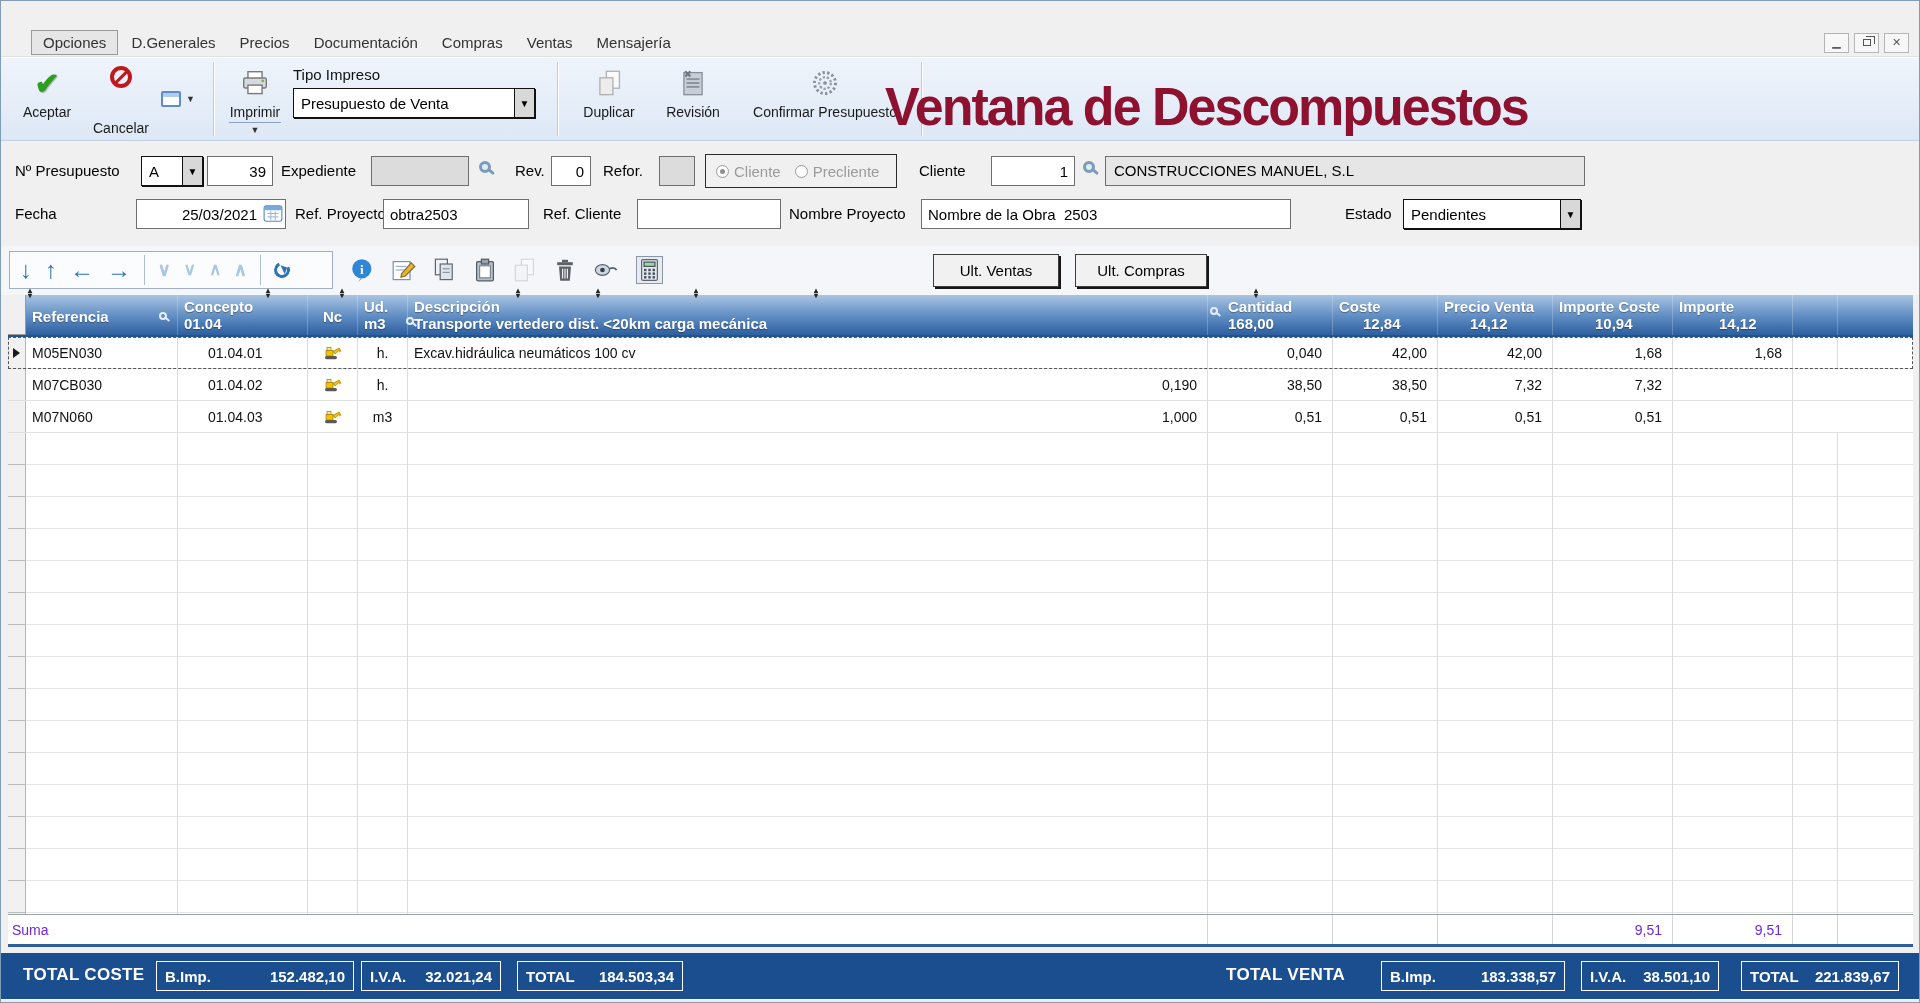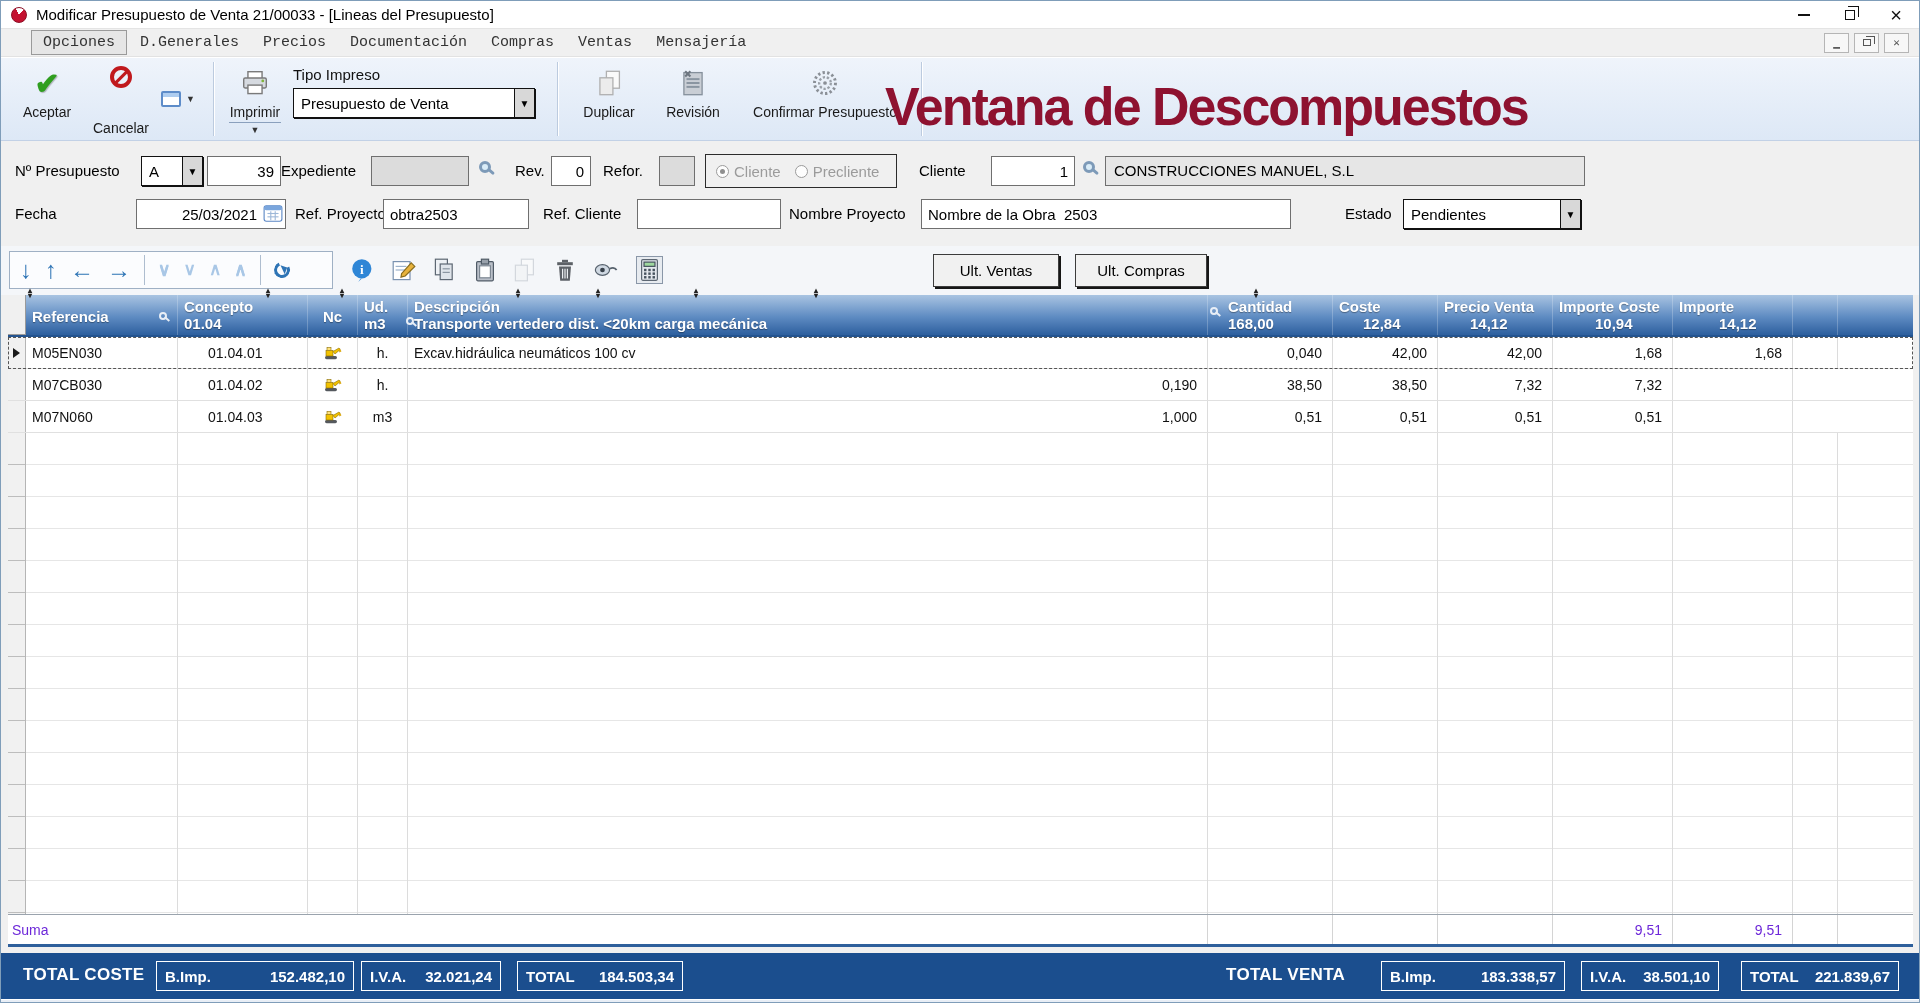--- a/index.html
+++ b/index.html
@@ -14,21 +14,21 @@
     background:conic-gradient(from 40deg, #c41230 0 295deg, #ffffff 295deg 360deg); border:1px solid #8d0e24; }
   .title-text { margin-left:9px; font-size:15px; color:#000; }
   .win-controls { margin-left:auto; display:flex; height:100%; }
   .win-btn { width:46px; height:100%; display:flex; align-items:center; justify-content:center; color:#111; cursor:default; }
   .glyph-min { width:12px; height:0; border-bottom:2px solid #111; }
   .glyph-restore { width:10px; height:10px; border:1.5px solid #111; position:relative; background:#fff; }
   .glyph-restore::before { content:""; position:absolute; left:2px; top:-5px; width:10px; height:10px; border:1.5px solid #111; border-bottom:none; border-left:none; }
   .glyph-close { font-size:20px; line-height:20px; }
 
   
-  .menubar { position:absolute; left:0; top:28px; width:100%; height:28px; background:#f0f0f0; display:flex; align-items:center; padding-left:30px; border-bottom:1px solid #e2e2e2;font-family:Liberation Mono, monospace; }
+  .menubar { position:absolute; left:0; top:28px; width:100%; height:28px; background:#f0f0f0; display:flex; align-items:center; padding-left:30px; border-bottom:1px solid #e2e2e2; }
   .menu-item { font-size:15px; color:#333; padding:3px 11px; margin-right:2px; }
   .menu-item.selected { background:#e6e6e6; border:1px solid #9a9a9a; }
   .mdi-controls { margin-left:auto; margin-right:10px; display:flex; gap:5px; }
   .mdi-btn { width:25px; height:20px; border:1px solid #b5b5b5; background:#f7f7f7; color:#555; font-size:11px; display:flex; align-items:center; justify-content:center; }
   .mdi-restore { width:8px; height:7px; border:1px solid #555; position:relative; background:#f7f7f7;}
   .mdi-restore::before { content:""; position:absolute; left:2px; top:-4px; width:8px; height:7px; border:1px solid #555; border-bottom:none; border-left:none;}
 
   
   .toolbar { position:absolute; left:0; top:56px; width:100%; height:84px; background:linear-gradient(#eff4fb,#dde8f6); border-top:1px solid #fff; border-bottom:1px solid #c2d1e6; }
   .tb-btn { position:absolute; top:4px; height:74px; display:flex; flex-direction:column; align-items:center; justify-content:flex-start; font-size:14px; color:#1a1a1a; }
@@ -116,35 +116,20 @@
   .bb-box .bb-val { margin-left:auto; }
   .bottomstrip { position:absolute; left:0; top:998px; width:100%; height:5px; background:#e8eef6; border-top:1px solid #fff; }
 
   svg { display:block; }
 </style>
 </head>
 <body>
 
 <div id="app">
 
-  <div class="titlebar">
-    <div class="app-logo"></div>
-    <div class="title-text">Modificar Presupuesto de Venta 21/00033 - [Lineas del Presupuesto]</div>
-    <div class="win-controls">
-      <div class="win-btn">
-          <span class="glyph-min"></span>
-        </div>
-      <div class="win-btn">
-          <span class="glyph-restore"></span>
-        </div>
-      <div class="win-btn">
-          <span class="glyph-close">×</span>
-        </div>
-    </div>
-  </div>
 
   <div class="menubar">
     <span class="menu-item selected">Opciones</span>
     <span class="menu-item">D.Generales</span>
     <span class="menu-item">Precios</span>
     <span class="menu-item">Documentación</span>
     <span class="menu-item">Compras</span>
     <span class="menu-item">Ventas</span>
     <span class="menu-item">Mensajería</span>
     <span class="mdi-controls">
@@ -231,21 +216,21 @@
     <div class="banner">Ventana de Descompuestos</div>
   </div>
 
   <div class="formpanel">
 
     <div class="f-label" style="left:14px;top:15px;">Nº Presupuesto</div>
     <div class="combo mini-combo" style="left:140px;top:15px;width:62px;">
       <span class="combo-val">A</span>
       <span class="combo-btn">▼</span>
     </div>
-    <input class="f-input num" style="left: 206px; top: 15px; width: 74px;" value="39">
+    <input class="f-input num" style="left: 206px; top: 15px; width: 66px;" value="39">
     <div class="f-label" style="left:280px;top:15px;">Expediente</div>
     <input class="f-input disabled" style="left: 370px; top: 15px; width: 98px;" value="">
     <span class="mag abs" style="left:478px;top:20px;"></span>
     <div class="f-label" style="left:514px;top:15px;">Rev.</div>
     <input class="f-input num" style="left: 550px; top: 15px; width: 40px;" value="0">
     <div class="f-label" style="left:602px;top:15px;">Refor.</div>
     <input class="f-input disabled" style="left: 658px; top: 15px; width: 36px;" value="">
     <div class="radio-group">
       <span class="radio checked">
         <span class="circ"></span>

